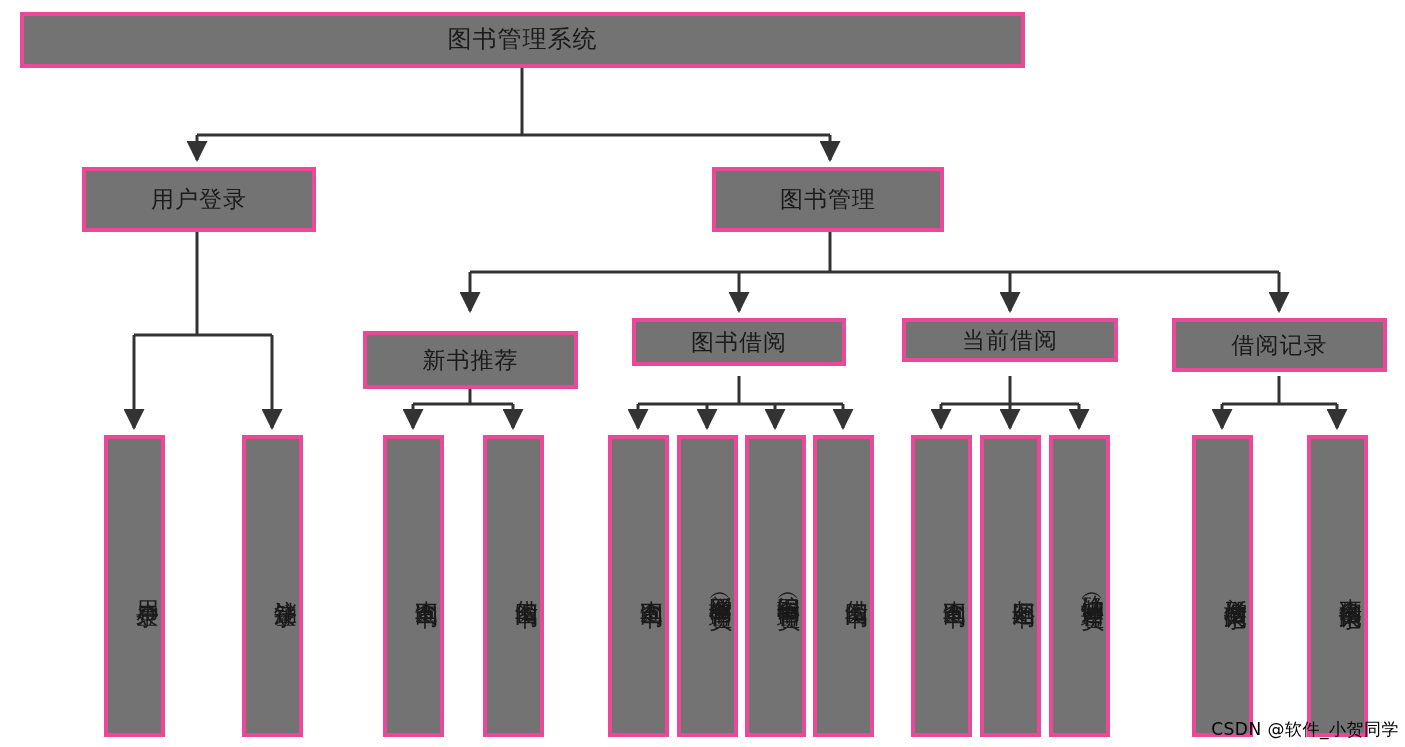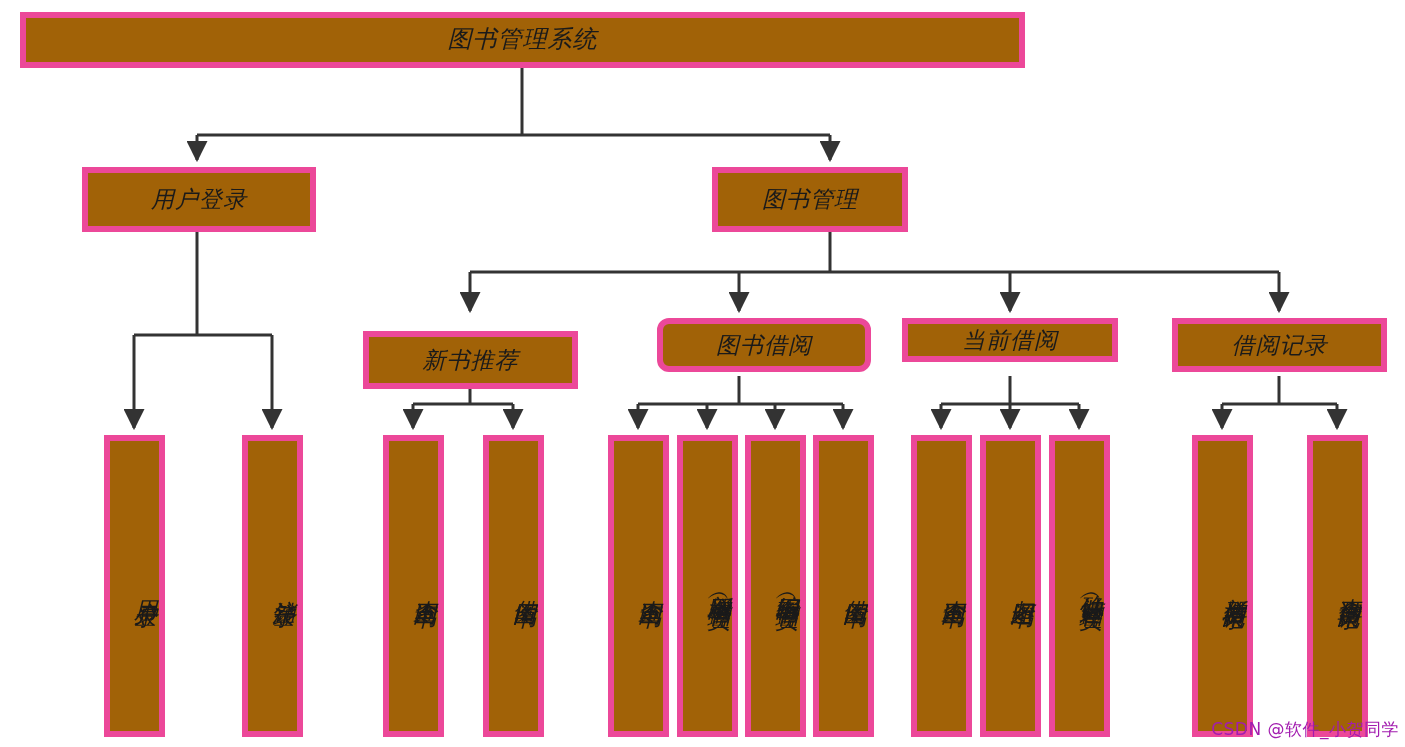--- a/index.html
+++ b/index.html
@@ -20,27 +20,26 @@
   #wires {
     position: absolute;
     left: 0;
     top: 0;
     width: 1405px;
     height: 747px;
   }
   .node {
     position: absolute;
     box-sizing: border-box;
-    background: #a16207;
-    border: 6px solid #ec4899;
+    background: #737373;
+    border: 4px solid #ec4899;
     display: flex;
     align-items: center;
     justify-content: center;
     color: #1a1a1a;
-    font-style: italic;
   }
   .node-h {
     font-size: 23px;
     line-height: 1.15;
     letter-spacing: 1px;
     white-space: nowrap;
   }
   .node-v {
     writing-mode: vertical-rl;
     text-orientation: upright;
@@ -53,21 +52,21 @@
     text-align: center;
   }
   .node.root {
     font-size: 24px;
   }
   .watermark {
     position: absolute;
     right: 6px;
     bottom: 6px;
     font-size: 17px;
-    color: #a21caf;
+    color: #000000;
     letter-spacing: 0.5px;
     white-space: nowrap;
     pointer-events: none;
   }
 </style>
 </head>
 <body>
 
 <div id="diagram-root">
 
@@ -117,24 +116,24 @@
       <path d="M 1279 376 L 1279 404"></path>
       <path d="M 1222 404 L 1337 404"></path>
       <path d="M 1222 404 L 1222 428" marker-end="url(#arrow)"></path>
       <path d="M 1337 404 L 1337 428" marker-end="url(#arrow)"></path>
     </g>
   </svg>
 
   <div class="node node-h root" style="left:20px; top:12px; width:1005px; height:56px;">图书管理系统</div>
 
   <div class="node node-h" style="left:82px; top:167px; width:234px; height:65px;">用户登录</div>
-  <div class="node node-h" style="left:712px; top:167px; width:196px; height:65px;">图书管理</div>
+  <div class="node node-h" style="left:712px; top:167px; width:232px; height:65px;">图书管理</div>
 
   <div class="node node-h" style="left:363px; top:318px; width:215px; height:58px;margin-top:13px;">新书推荐</div>
-  <div class="node node-h" style="left:657px; top:318px; width:214px; height:54px;border-radius:12px;">图书借阅</div>
+  <div class="node node-h" style="left:632px; top:318px; width:214px; height:48px;">图书借阅</div>
   <div class="node node-h" style="left:902px; top:318px; width:216px; height:44px;">当前借阅</div>
   <div class="node node-h" style="left:1172px; top:318px; width:215px; height:54px;">借阅记录</div>
 
   <div class="node node-v" style="left:104px; top:435px; width:61px; height:302px;">用户登录</div>
   <div class="node node-v" style="left:242px; top:435px; width:61px; height:302px;">注销登录</div>
 
   <div class="node node-v" style="left:383px; top:435px; width:61px; height:302px;">查询图书</div>
   <div class="node node-v" style="left:483px; top:435px; width:61px; height:302px;">借阅图书</div>
 
   <div class="node node-v" style="left:608px; top:435px; width:61px; height:302px;">查询图书</div>

